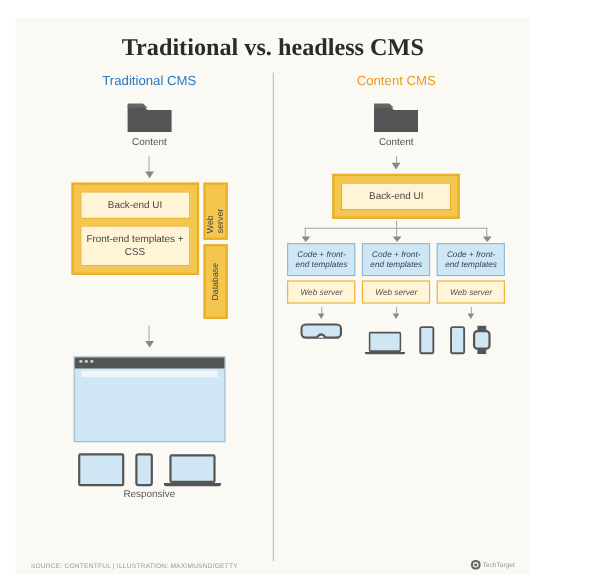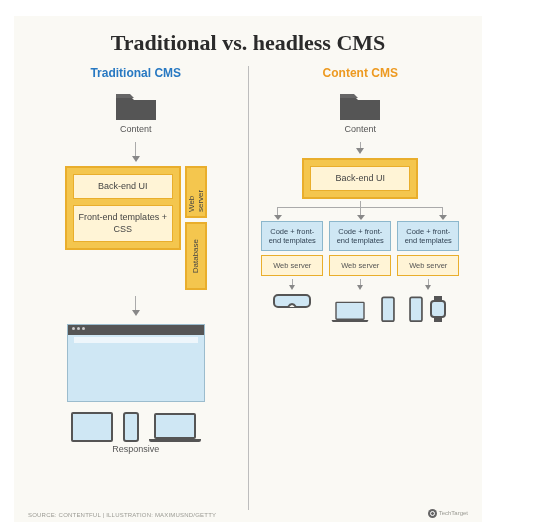--- a/index.html
+++ b/index.html
@@ -3,21 +3,21 @@
 <meta charset="utf-8">
 <style>
   * { box-sizing: border-box; margin: 0; padding: 0; }
   body { font-family: Arial, Helvetica, sans-serif; background: #fff; width: 560px; height: 532px; }
   .frame { position: relative; width: 496px; height: 532px; background: #fff; padding: 16px 14px 10px 14px; }
   .inner { background: #faf9f4; width: 100%; height: 100%; position: relative; padding: 14px 10px 8px 10px; }
   .title { text-align: center; font-size: 22px; font-weight: 700; color: #2b2b2b; margin-bottom: 10px; font-family: Georgia, serif; }
   .cols { display: flex; height: calc(100% - 40px); }
   .col { flex: 1; position: relative; display: flex; flex-direction: column; align-items: center; }
   .divider { width: 1px; background: #bdbdbd; height: 100%; }
-  .subhead { font-size: 12px; font-weight: 700; margin: 0 0 10px 0; }
+  .subhead { font-size: 12px; font-weight: 400; margin: 0 0 10px 0; }
   .subhead.trad { color: #2879c2; }
   .subhead.head { color: #ed9a21; }
   .folder { width: 44px; height: 32px; margin-bottom: 2px; }
   .folder svg { width: 100%; height: 100%; }
   .small-label { font-size: 9px; color: #555; text-align: center; margin-bottom: 8px; }
   .arrow-down { color: #777; font-size: 12px; text-align: center; line-height: 1; margin: 0 0 4px 0; }
   .arrow-down.long::before { content: ""; display: block; width: 1px; height: 14px; background: #aaa; margin: 0 auto; }
   .arrow-down.short::before { content: ""; display: block; width: 1px; height: 6px; background: #aaa; margin: 0 auto; }
   .arrow-down::after { content: ""; display: block; width: 0; height: 0; border-left: 4px solid transparent; border-right: 4px solid transparent; border-top: 6px solid #888; margin: 0 auto; }
 
@@ -51,21 +51,21 @@
   .head-stack { width: 116px; background: #f4c64e; border: 2px solid #e9ae2c; padding: 6px 6px; display: flex; flex-direction: column; gap: 6px; }
   .trident { position: relative; width: 190px; height: 18px; margin: 2px 0 2px 0; }
   .trident .stem { position: absolute; left: 50%; top: 0; width: 1px; height: 6px; background: #aaa; }
   .trident .hbar { position: absolute; top: 6px; left: 12px; right: 12px; height: 1px; background: #aaa; }
   .trident .drop { position: absolute; top: 6px; width: 1px; height: 8px; background: #aaa; }
   .trident .drop::after { content: ""; position: absolute; bottom: -5px; left: -3px; width: 0; height: 0; border-left: 4px solid transparent; border-right: 4px solid transparent; border-top: 5px solid #888; }
   .trident .d1 { left: 12px; }
   .trident .d2 { left: 50%; }
   .trident .d3 { right: 12px; }
 
-  .consumer-row { display: flex; gap: 6px; justify-content: center; }
+  .consumer-row { display: flex; gap: 6px; justify-content: center; font-style: italic; }
   .consumer-col { display: flex; flex-direction: column; align-items: center; width: 62px; }
   .blue-box { background: #cfe7f4; border: 1px solid #8cb7cc; text-align: center; font-size: 7.5px; color: #345; padding: 5px 2px; line-height: 1.2; width: 100%; }
   .yellow-mini { background: #fff4d6; border: 1px solid #e9ae2c; text-align: center; font-size: 7.5px; color: #555; padding: 5px 2px; margin-top: 4px; width: 100%; }
   .mini-arrow { color: #888; font-size: 10px; margin: 3px 0 2px 0; }
   .mini-arrow::before { content: ""; display: block; width: 1px; height: 6px; background: #aaa; margin: 0 auto; }
   .mini-arrow::after { content: ""; display: block; width: 0; height: 0; border-left: 3px solid transparent; border-right: 3px solid transparent; border-top: 5px solid #888; margin: 0 auto; }
 
   .vr { width: 38px; height: 18px; position: relative; }
   .vr svg, .watch svg { width: 100%; height: 100%; }
   .pair { display: flex; gap: 4px; align-items: flex-end; }

